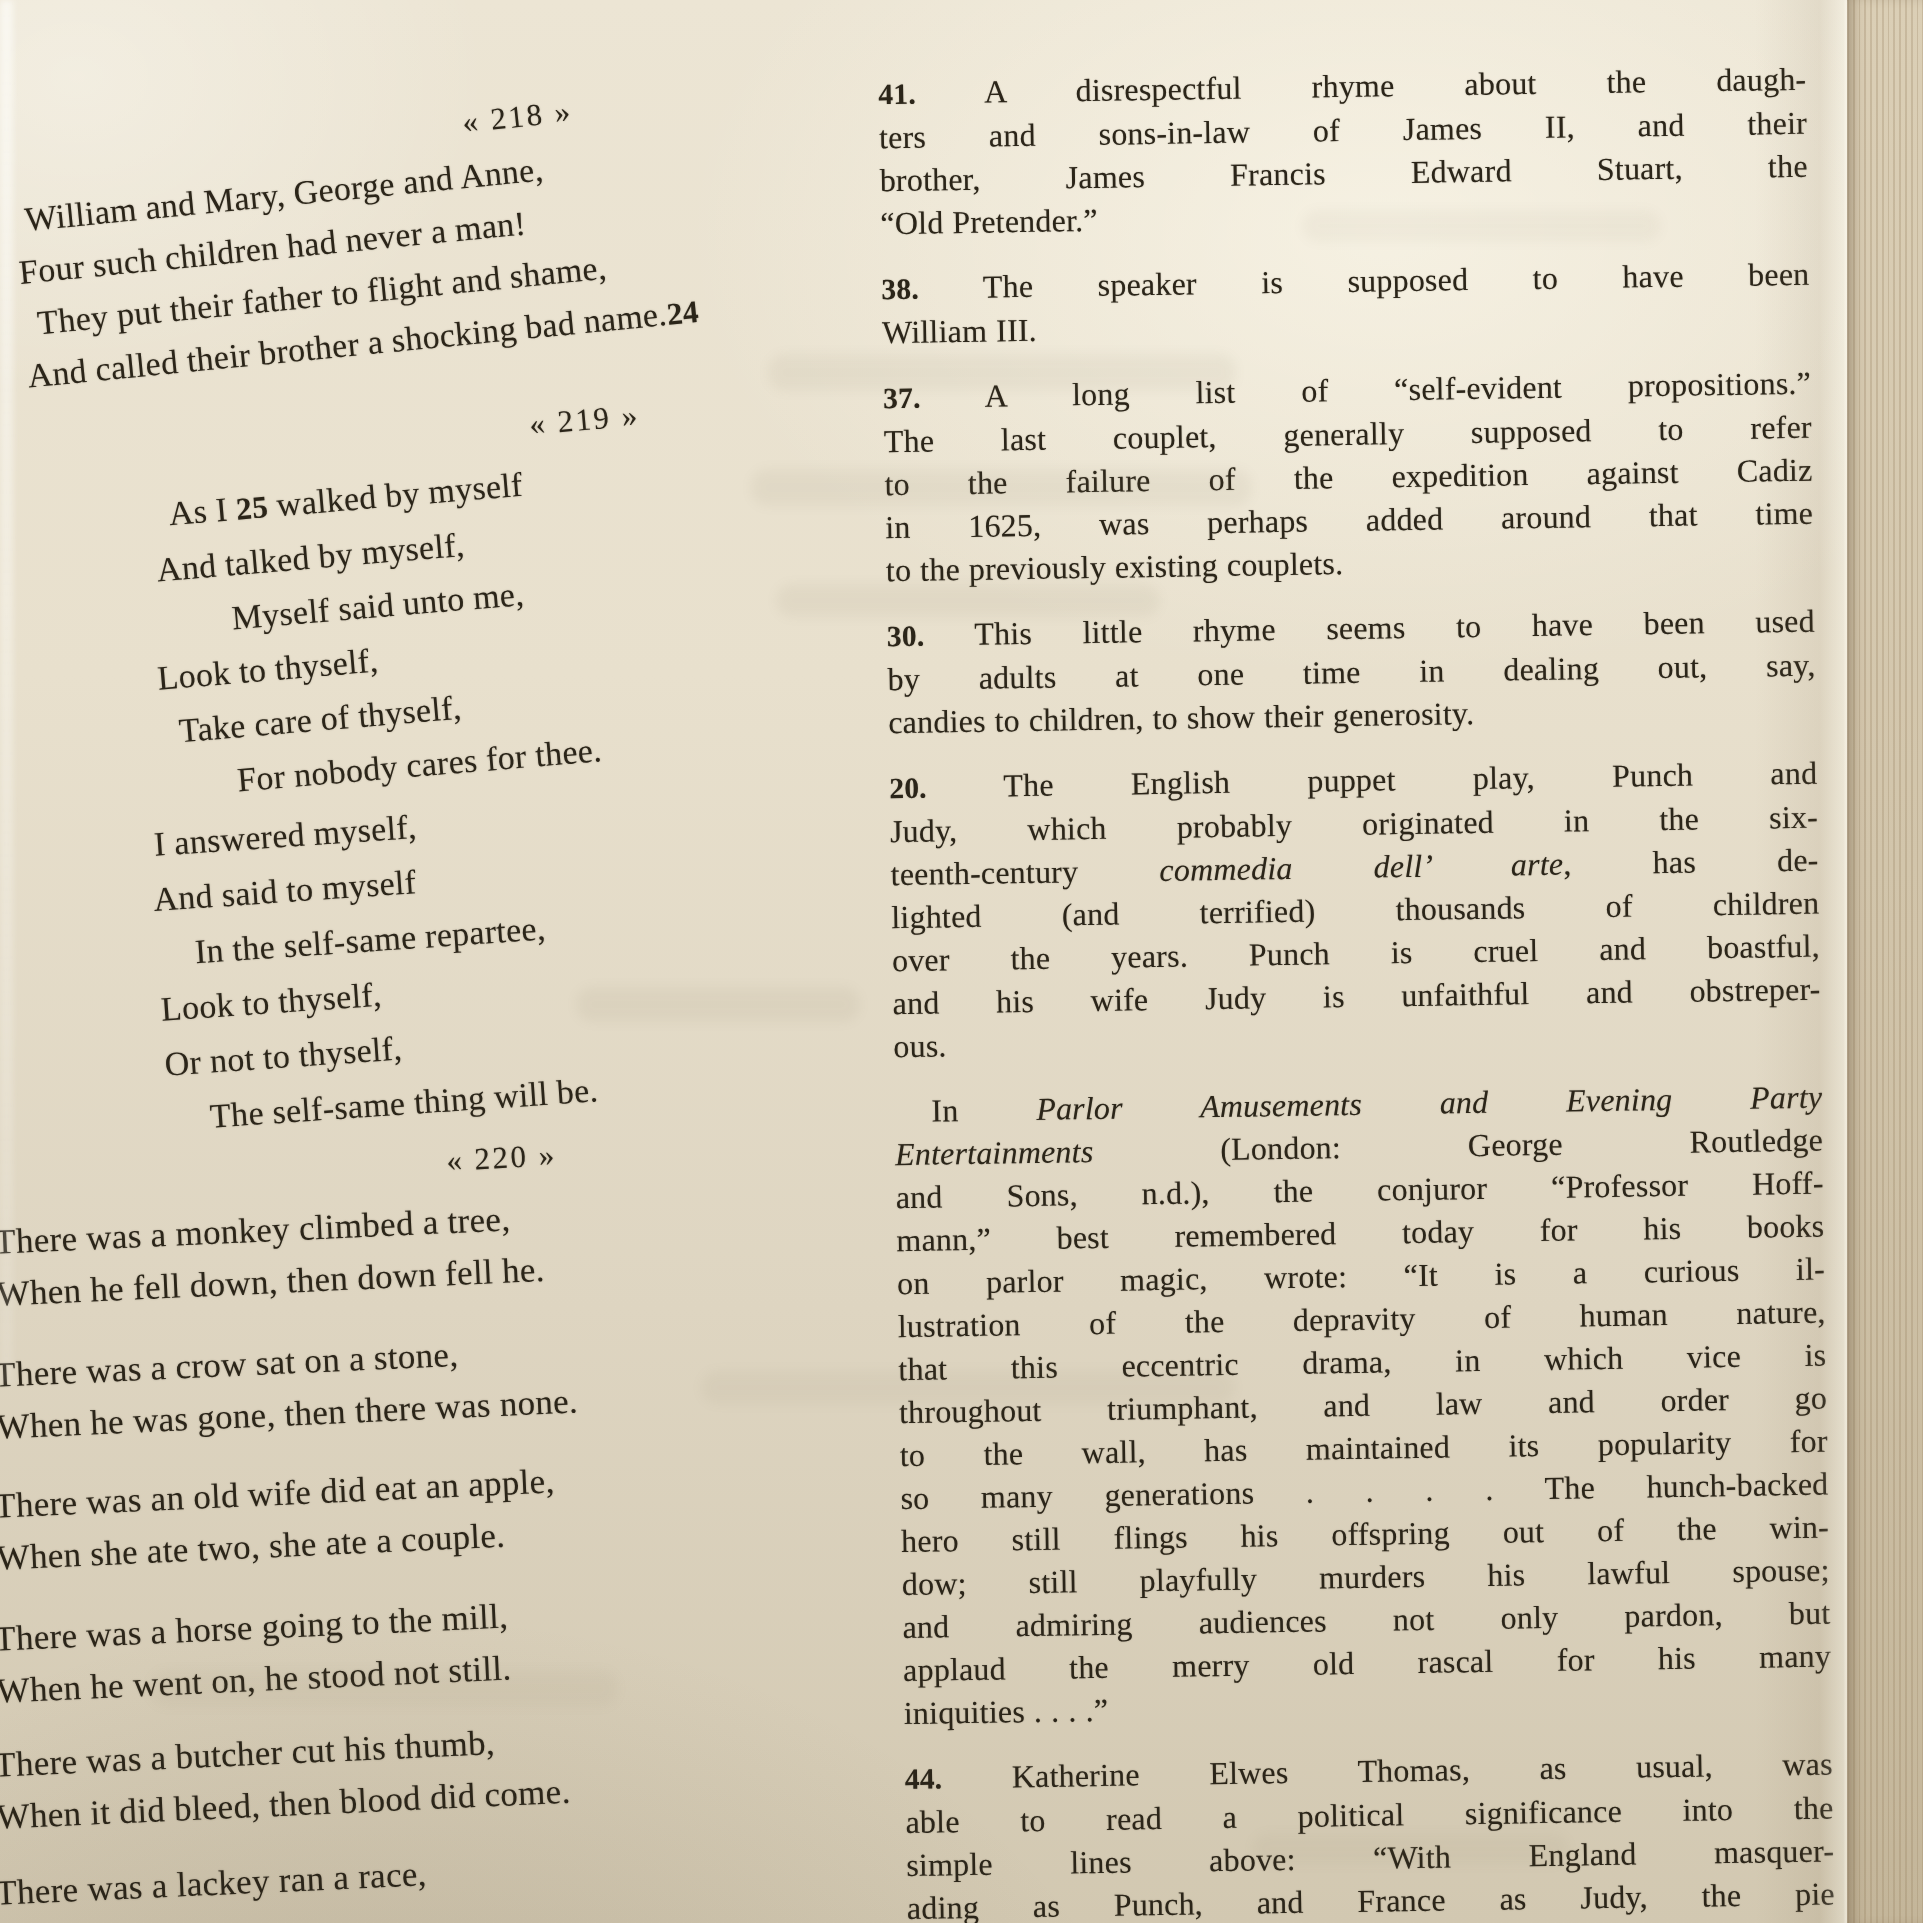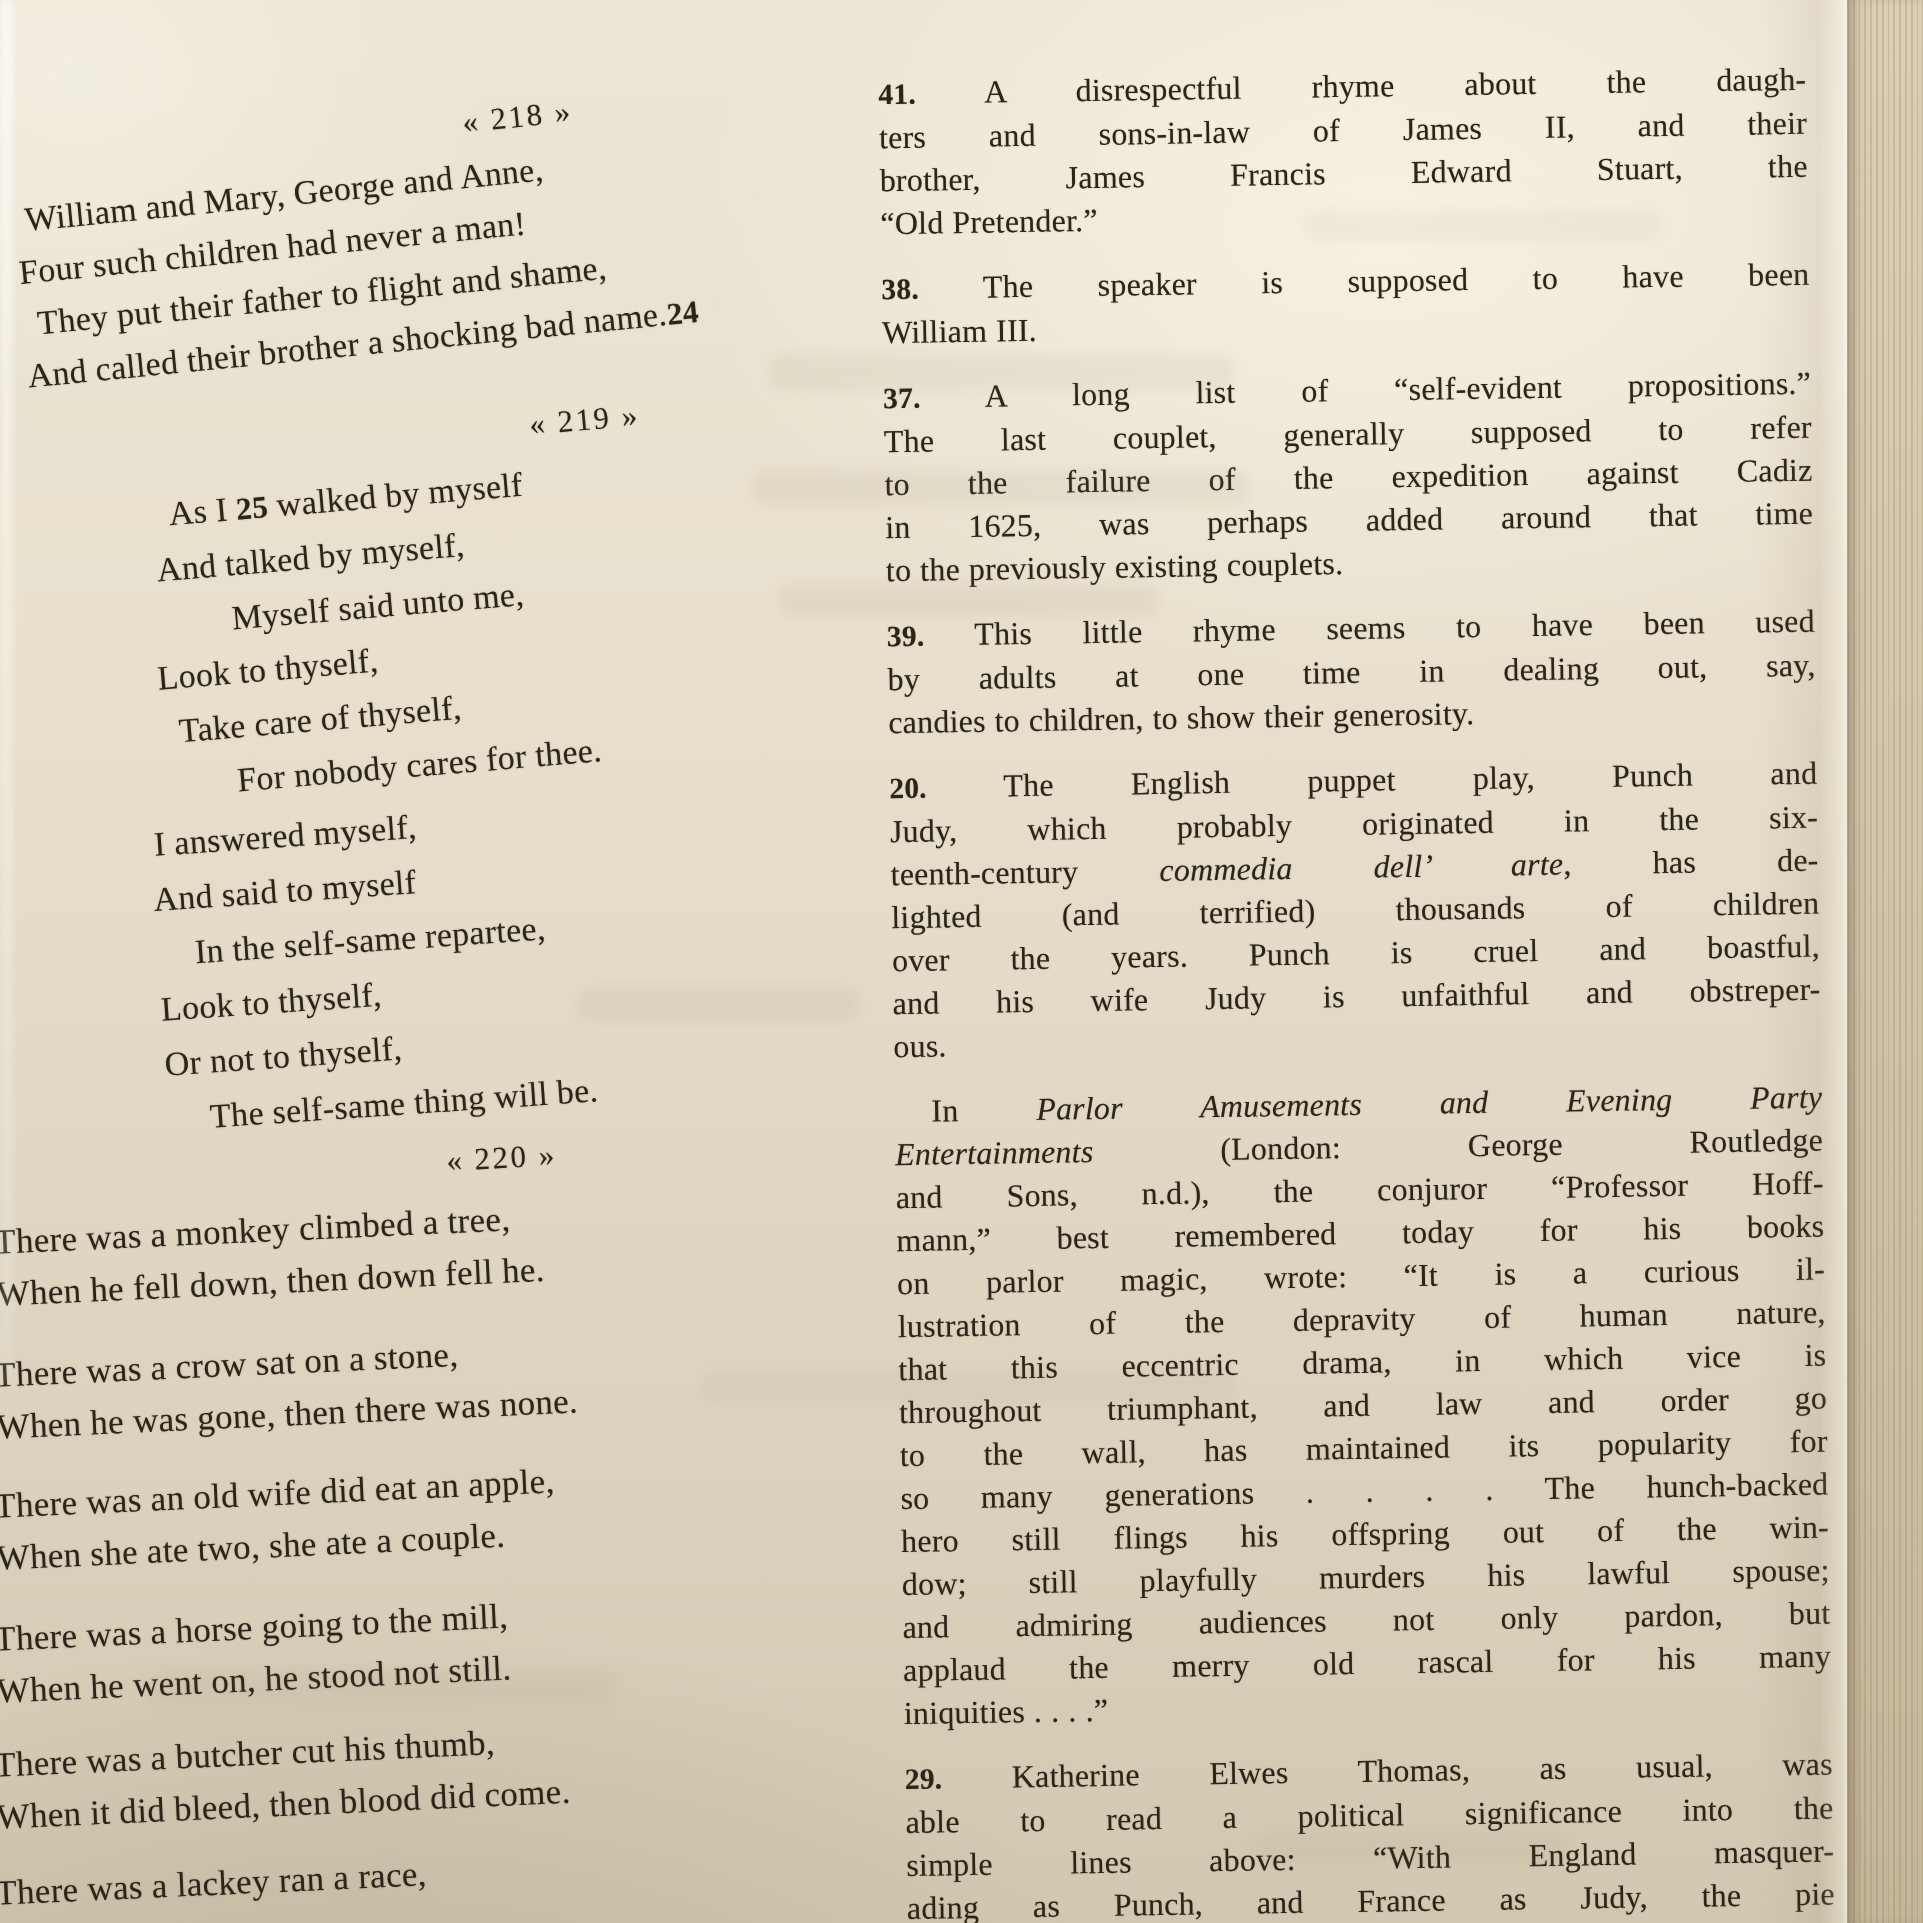--- a/index.html
+++ b/index.html
@@ -154,21 +154,21 @@
         <div class="ln last">William III.</div>
       </div>
       <div class="note">
         <div class="ln"><b class="ref">37.</b> A long list of “self-evident propositions.”</div>
         <div class="ln">The last couplet, generally supposed to refer</div>
         <div class="ln">to the failure of the expedition against Cadiz</div>
         <div class="ln">in 1625, was perhaps added around that time</div>
         <div class="ln last">to the previously existing couplets.</div>
       </div>
       <div class="note">
-        <div class="ln"><b class="ref">39.</b> This little rhyme seems to have been used</div>
+        <div class="ln"><b class="ref">30.</b> This little rhyme seems to have been used</div>
         <div class="ln">by adults at one time in dealing out, say,</div>
         <div class="ln last">candies to children, to show their generosity.</div>
       </div>
       <div class="note">
         <div class="ln"><b class="ref">20.</b> The English puppet play, Punch and</div>
         <div class="ln">Judy, which probably originated in the six-</div>
         <div class="ln">teenth-century <i>commedia dell’ arte</i>, has de-</div>
         <div class="ln">lighted (and terrified) thousands of children</div>
         <div class="ln">over the years. Punch is cruel and boastful,</div>
         <div class="ln">and his wife Judy is unfaithful and obstreper-</div>
@@ -185,21 +185,21 @@
         <div class="ln">throughout triumphant, and law and order go</div>
         <div class="ln">to the wall, has maintained its popularity for</div>
         <div class="ln">so many generations . . . . The hunch-backed</div>
         <div class="ln">hero still flings his offspring out of the win-</div>
         <div class="ln">dow; still playfully murders his lawful spouse;</div>
         <div class="ln">and admiring audiences not only pardon, but</div>
         <div class="ln">applaud the merry old rascal for his many</div>
         <div class="ln last">iniquities . . . .”</div>
       </div>
       <div class="note">
-        <div class="ln"><b class="ref">29.</b> Katherine Elwes Thomas, as usual, was</div>
+        <div class="ln"><b class="ref">44.</b> Katherine Elwes Thomas, as usual, was</div>
         <div class="ln">able to read a political significance into the</div>
         <div class="ln">simple lines above: “With England masquer-</div>
         <div class="ln">ading as Punch, and France as Judy, the pie</div>
       </div>
     </section>
 
     <div class="ghost g1"></div>
     <div class="ghost g2"></div>
     <div class="ghost g3"></div>
     <div class="ghost g4"></div>

